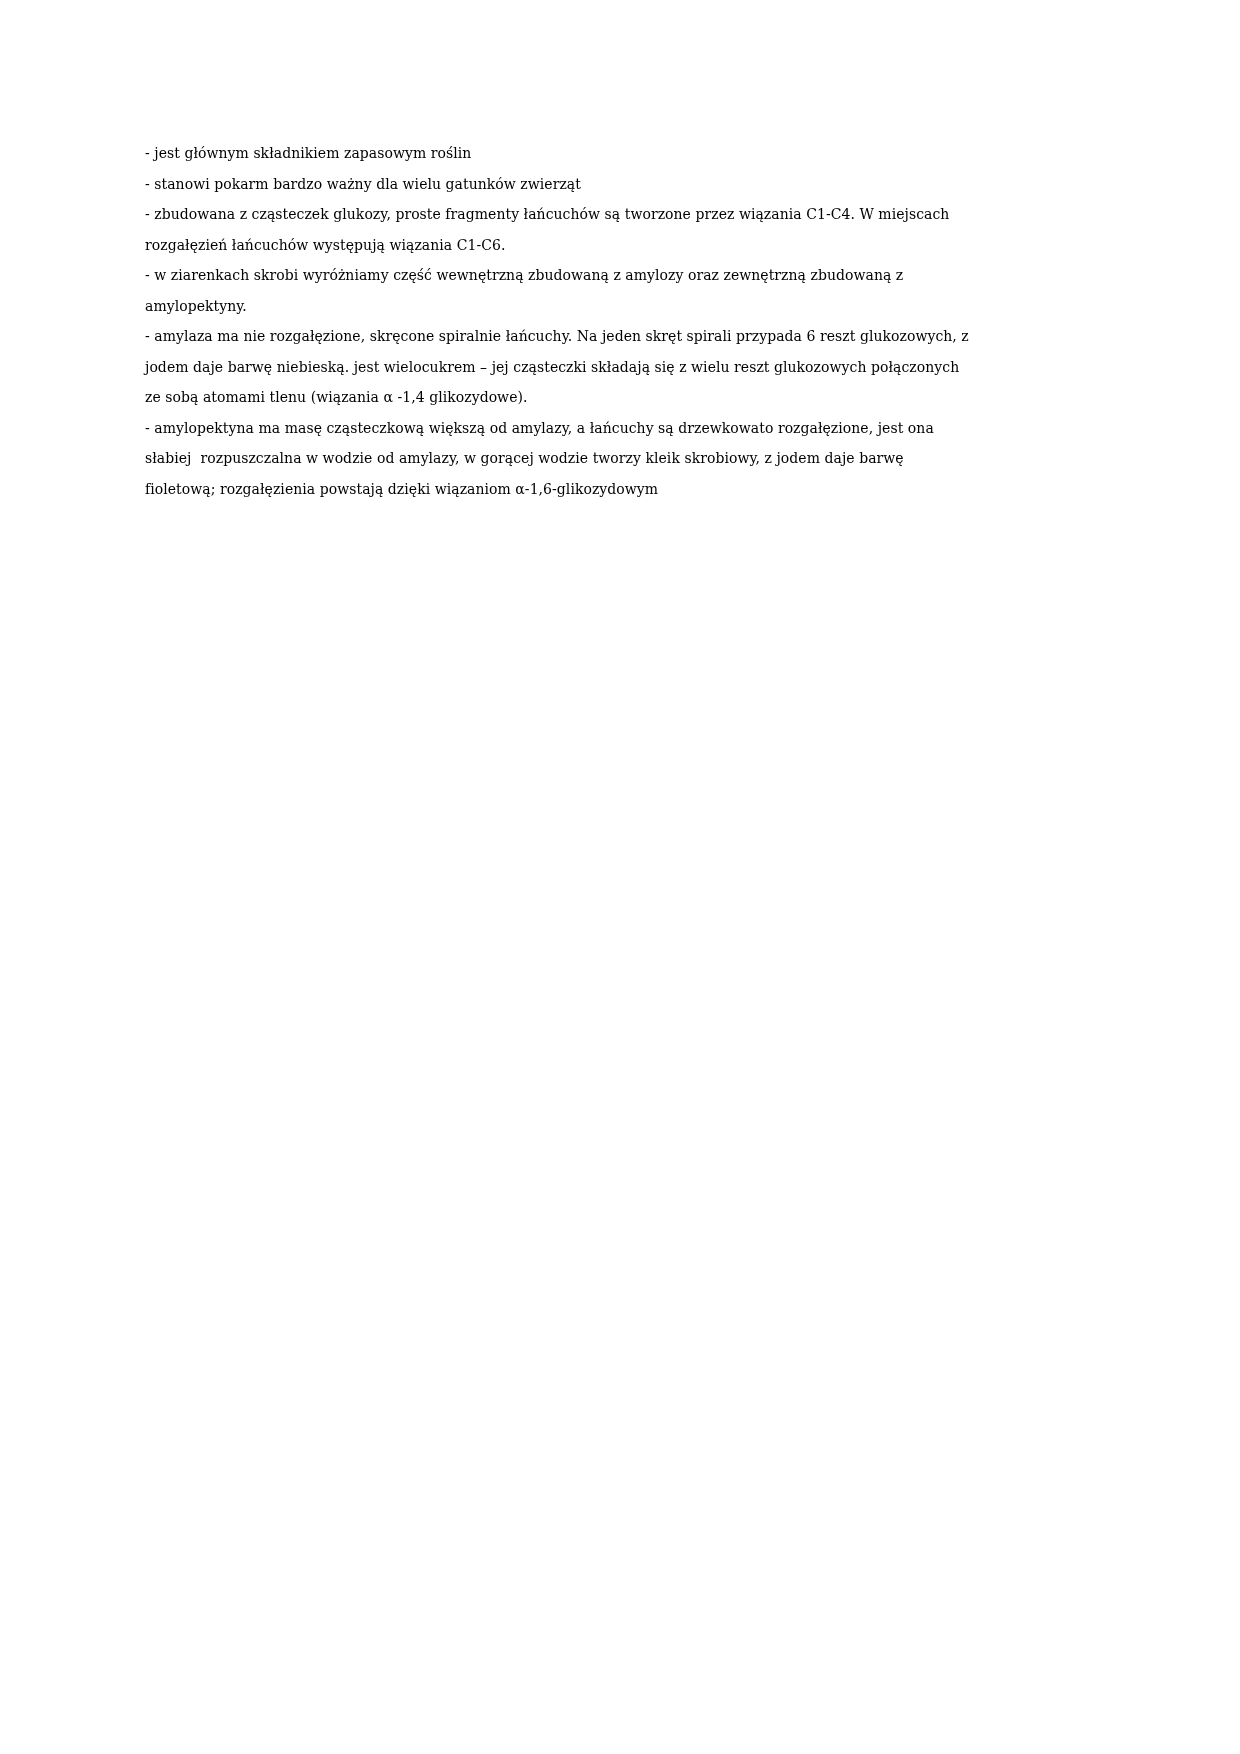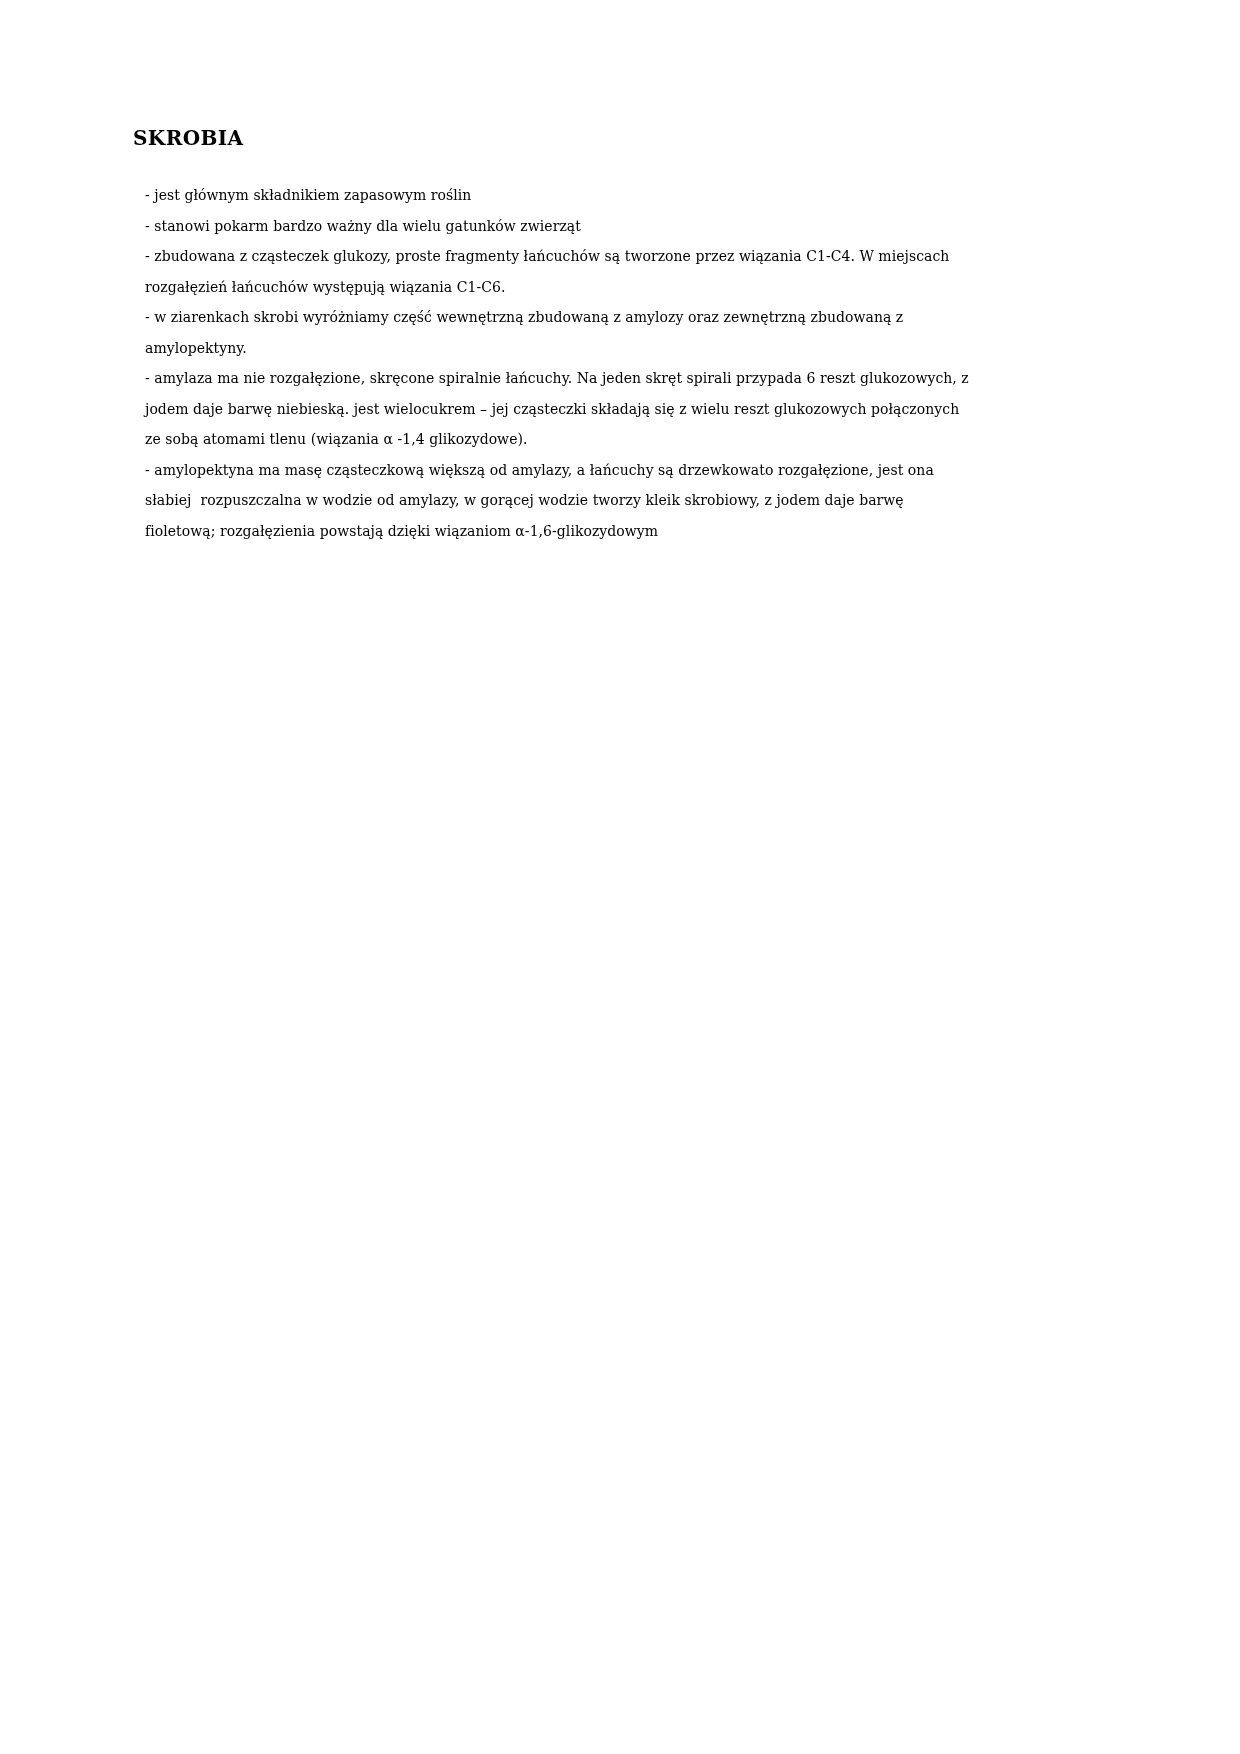--- a/index.html
+++ b/index.html
@@ -45,21 +45,20 @@
     text-align: left;
     white-space: pre-wrap;
     letter-spacing: 0.05px;
   }
 </style>
 </head>
 <body>
 
 <div class="page">
   <div class="content">
-    <h1 class="doc-title">SKROBIA</h1>
     <p class="para">- jest głównym składnikiem zapasowym roślin
 - stanowi pokarm bardzo ważny dla wielu gatunków zwierząt
 - zbudowana z cząsteczek glukozy, proste fragmenty łańcuchów są tworzone przez wiązania C1-C4. W miejscach rozgałęzień łańcuchów występują wiązania C1-C6.
 - w ziarenkach skrobi wyróżniamy część wewnętrzną zbudowaną z amylozy oraz zewnętrzną zbudowaną z amylopektyny.
 - amylaza ma nie rozgałęzione, skręcone spiralnie łańcuchy. Na jeden skręt spirali przypada 6 reszt glukozowych, z jodem daje barwę niebieską. jest wielocukrem – jej cząsteczki składają się z wielu reszt glukozowych połączonych ze sobą atomami tlenu (wiązania α -1,4 glikozydowe).
 - amylopektyna ma masę cząsteczkową większą od amylazy, a łańcuchy są drzewkowato rozgałęzione, jest ona słabiej  rozpuszczalna w wodzie od amylazy, w gorącej wodzie tworzy kleik skrobiowy, z jodem daje barwę fioletową; rozgałęzienia powstają dzięki wiązaniom α-1,6-glikozydowym</p>
   </div>
 </div>
 
 </body></html>

